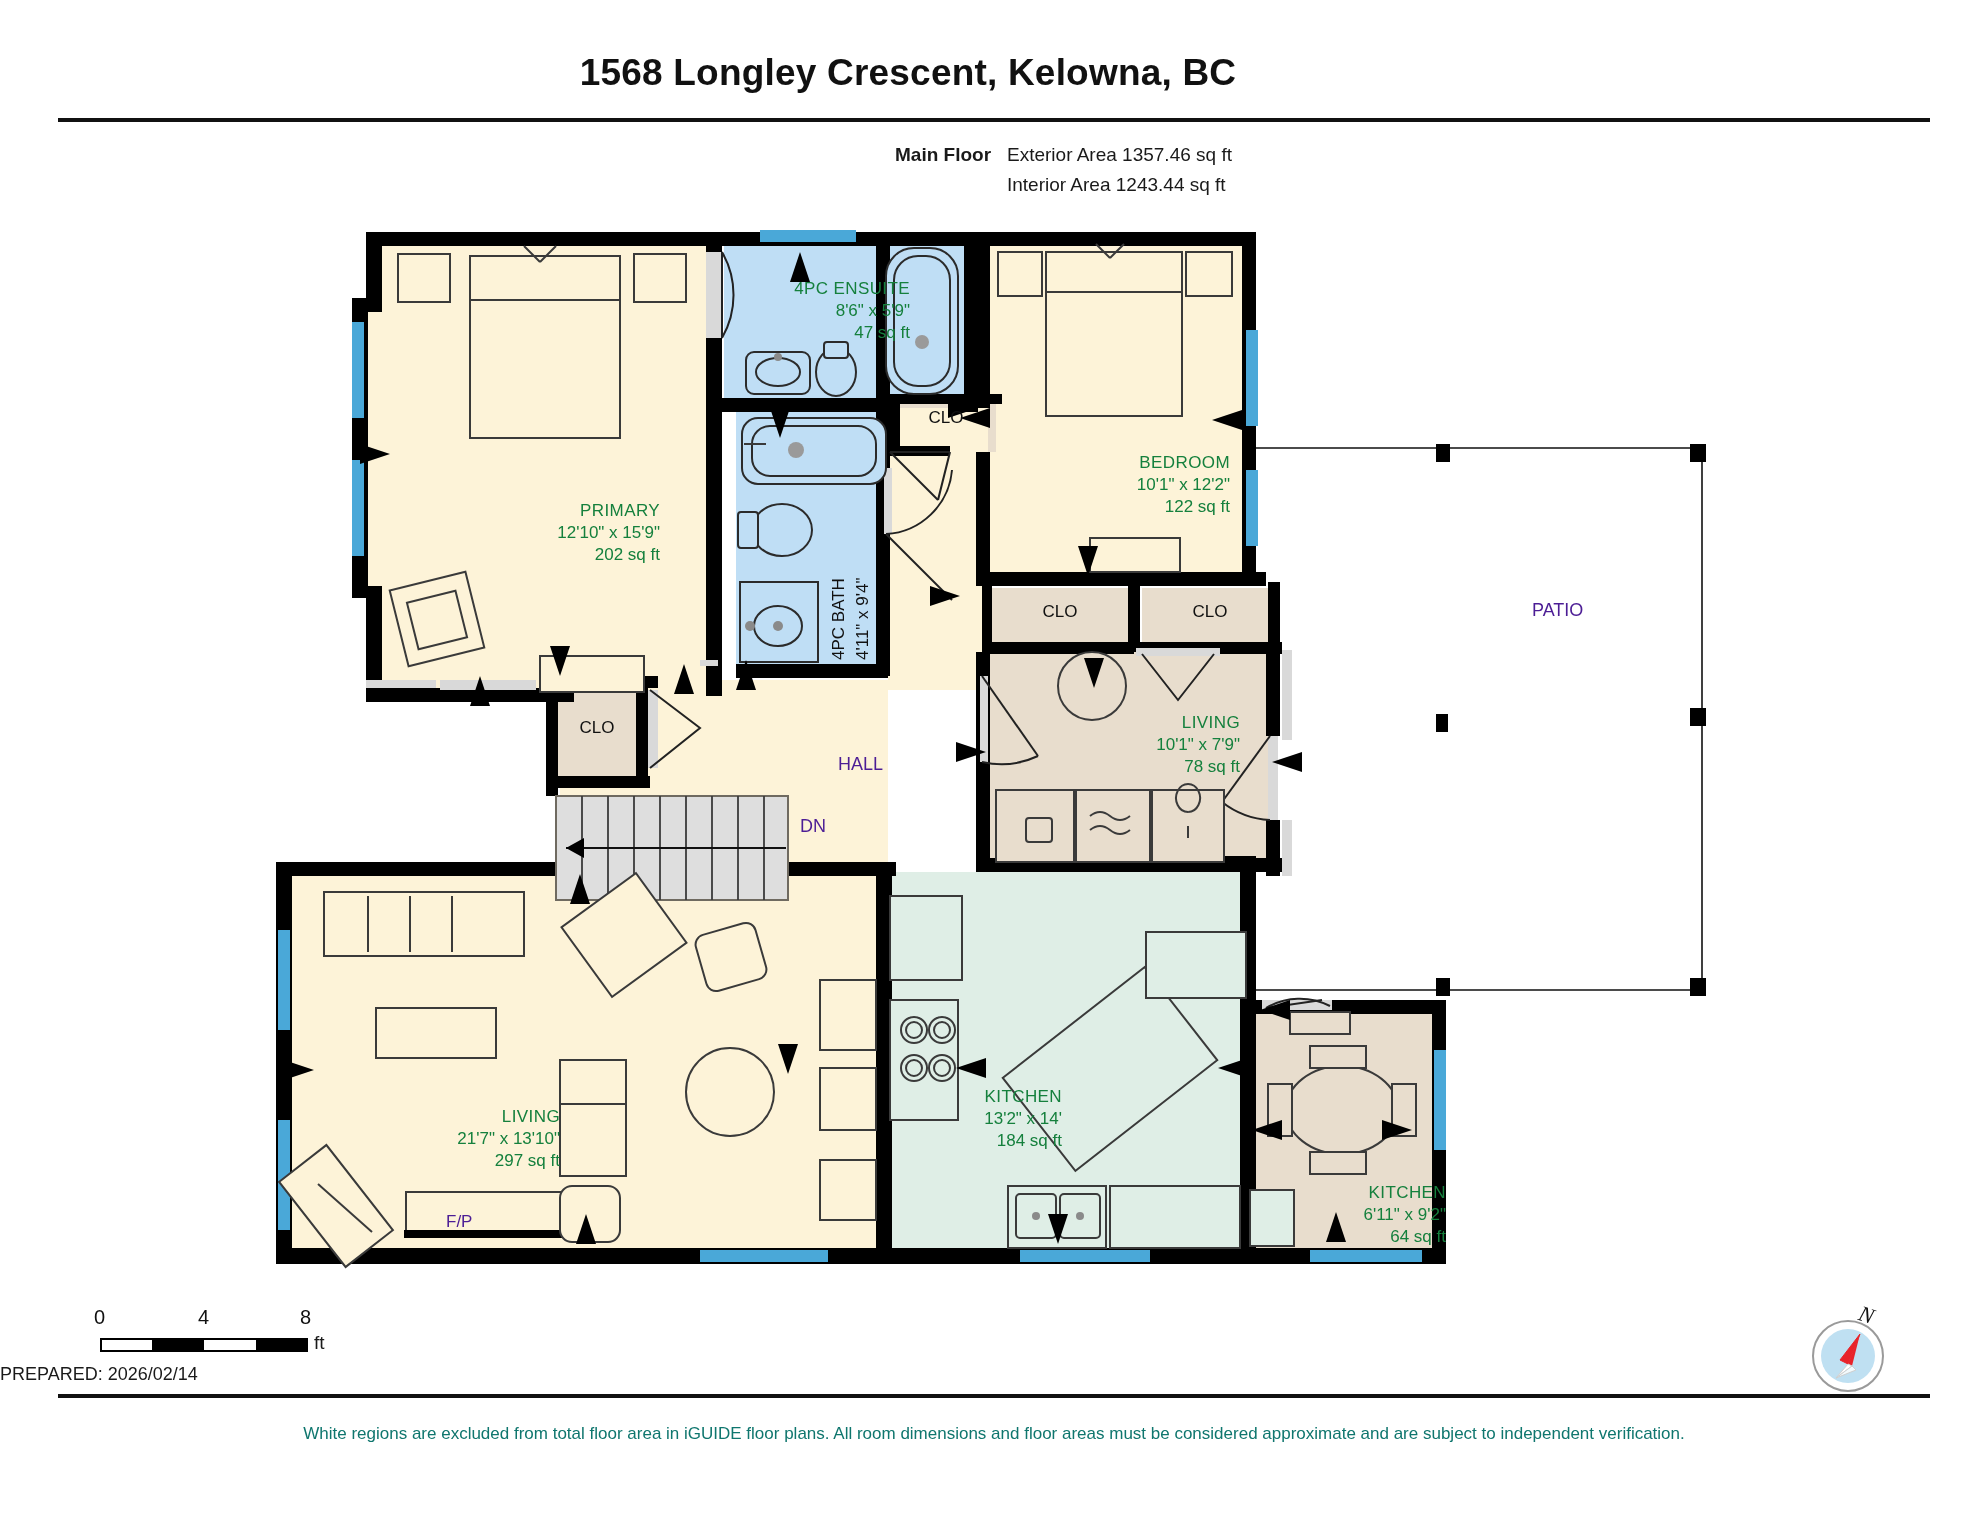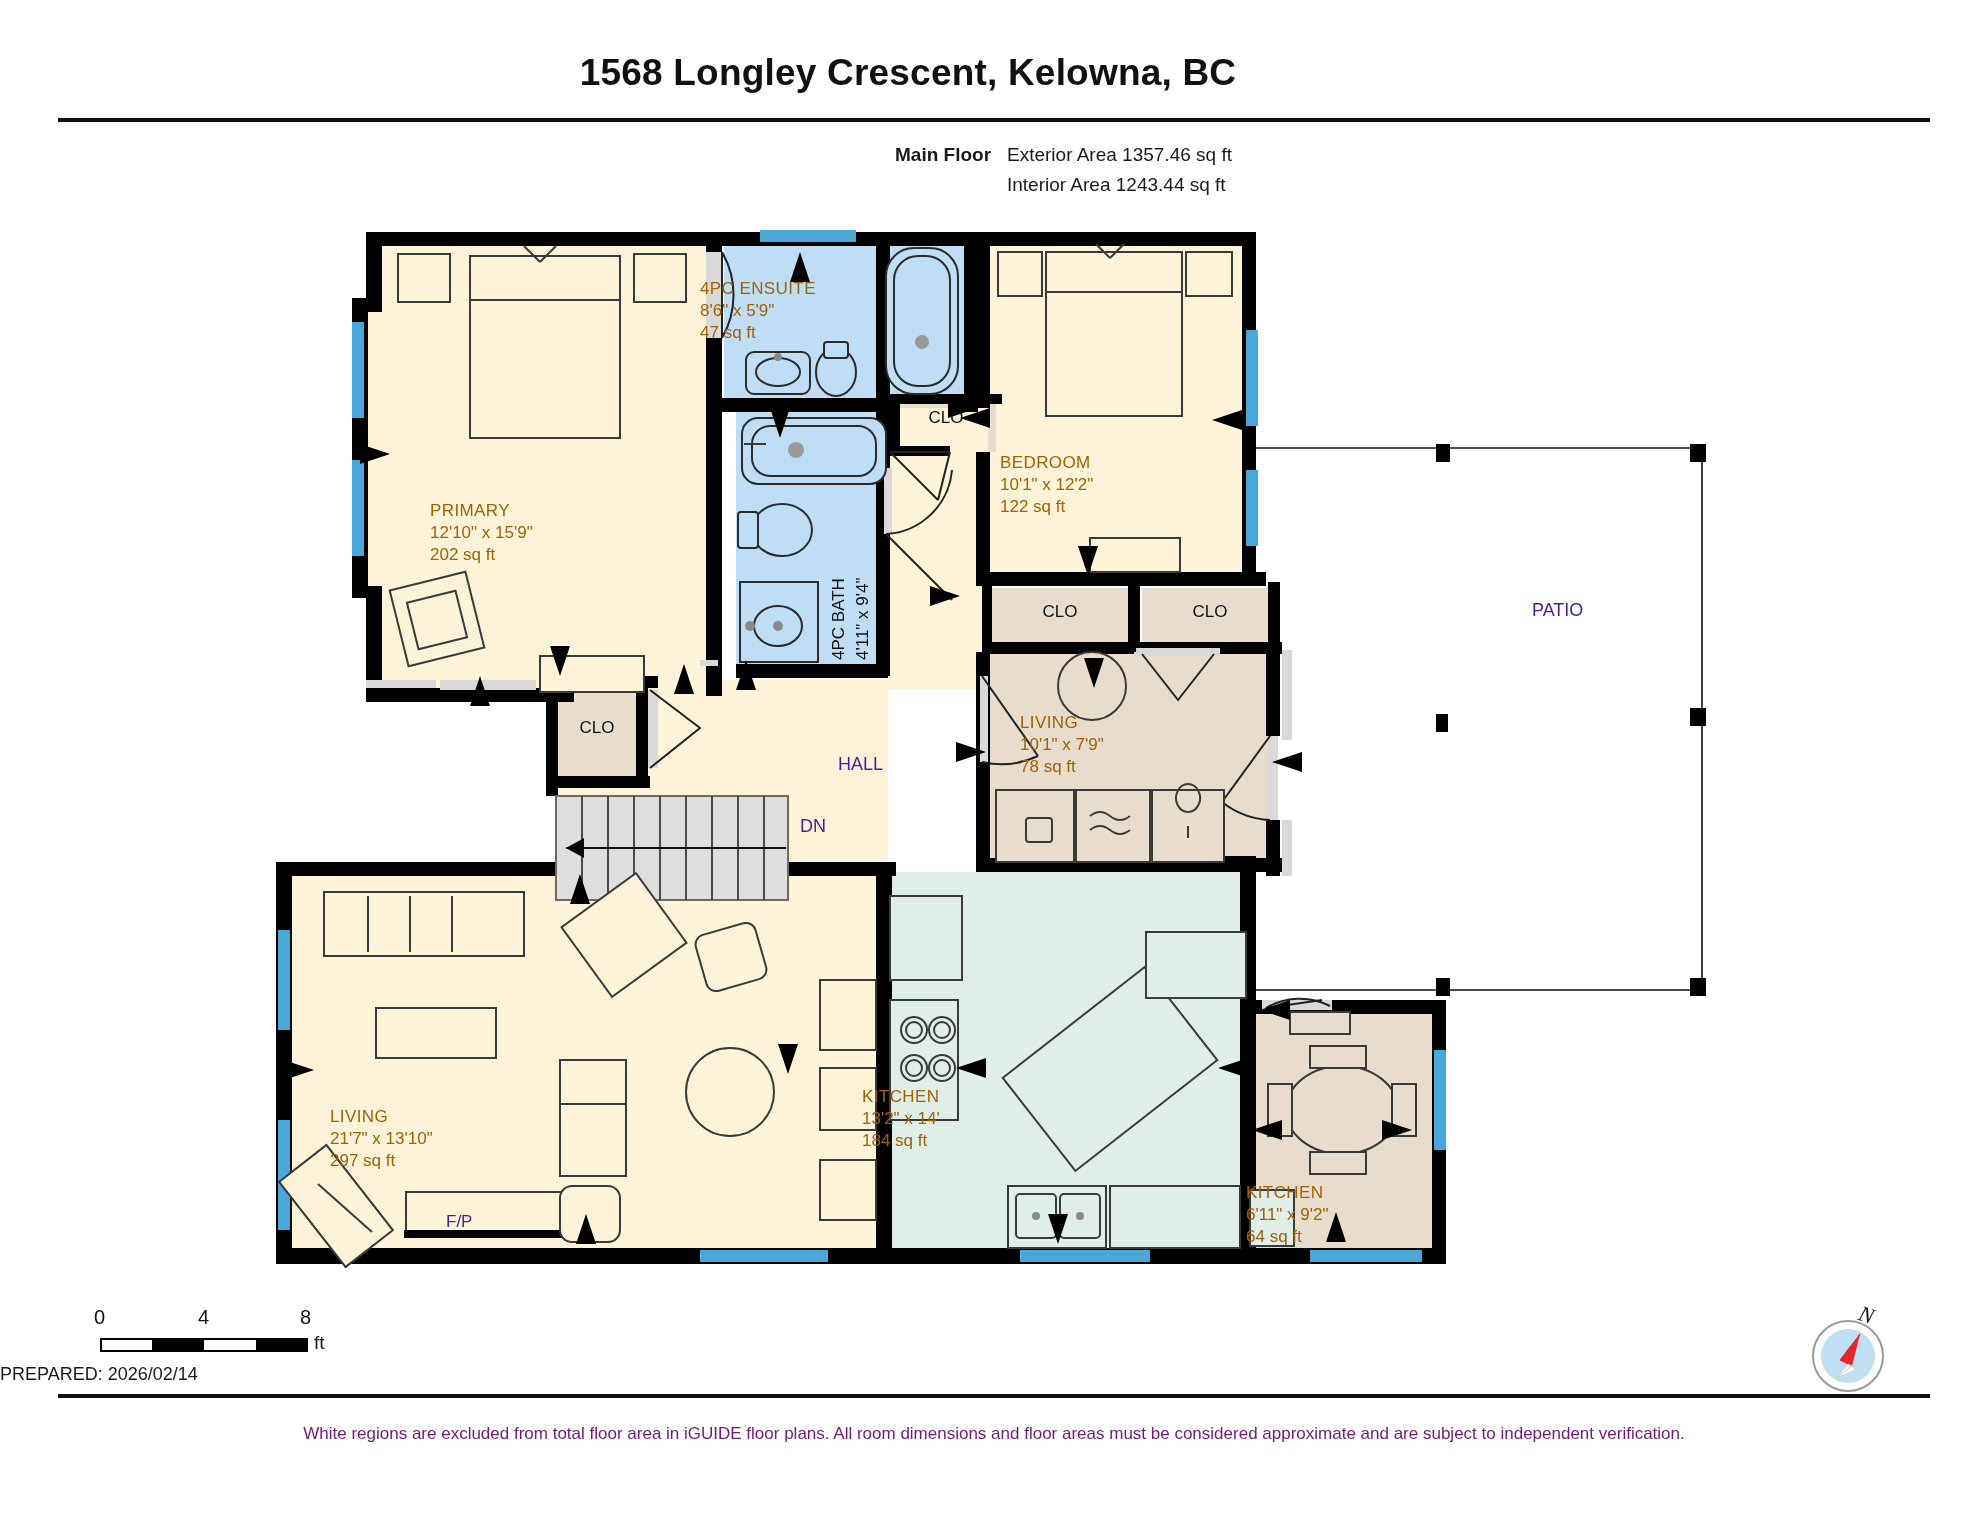--- a/index.html
+++ b/index.html
@@ -14,41 +14,41 @@
   }
   .rule-top{position:absolute;left:58px;top:118px;width:1872px;height:4px;background:#111;}
   .rule-bot{position:absolute;left:58px;top:1394px;width:1872px;height:4px;background:#111;}
 
   .areablock{position:absolute;left:895px;top:140px;font-size:19px;line-height:30px;}
   .areablock .lbl{font-weight:bold;display:inline-block;width:112px;}
   .areablock .row2{margin-left:112px;}
 
   
   .prepared{position:absolute;left:0;top:1364px;width:1839px;text-align:left;font-size:18px;}
-  .disclaimer{position:absolute;left:0;top:1424px;width:1988px;text-align:center;font-size:17px;color:#701a75;}
+  .disclaimer{position:absolute;left:0;top:1424px;width:1988px;text-align:center;font-size:17px;color:#0f766e;}
 
   
   .scalewrap{position:absolute;left:100px;top:1338px;width:260px;}
   .scalebar{position:absolute;left:0;top:0;width:208px;height:14px;border:2px solid #000;box-sizing:border-box;background:#fff;}
   .scalebar i{position:absolute;top:0;height:10px;background:#000;}
   .sc-tick{position:absolute;font-size:20px;color:#111;top:-32px;}
   .sc-ft{position:absolute;left:214px;top:-6px;font-size:19px;}
 
   
   .compass{position:absolute;left:1812px;top:1320px;width:72px;height:72px;}
   .compass .ring{position:absolute;inset:0;border-radius:50%;border:2px solid #9a9a9a;background:#fff;}
   .compass .disc{position:absolute;left:9px;top:9px;width:54px;height:54px;border-radius:50%;background:#bfe0f2;}
   .compass .n{position:absolute;left:47px;top:-18px;font-size:22px;font-style:italic;font-family:"Liberation Serif",serif;color:#111;transform:rotate(18deg);}
 
   
   .plan{position:absolute;left:0;top:0;width:1988px;height:1536px;}
   .plan svg{position:absolute;left:0;top:0;}
 
   
-  .rlabel{position:absolute;text-align:left;font-size:17px;line-height:22px;color:#a16207;white-space:nowrap;}
+  .rlabel{position:absolute;text-align:right;font-size:17px;line-height:22px;color:#15803d;white-space:nowrap;}
   .rlabel .nm{letter-spacing:.4px;}
   .clo{position:absolute;font-size:17px;color:#111;text-align:center;}
   .plain{position:absolute;font-size:18px;color:#4c1d95;}
   .rot{position:absolute;font-size:17px;line-height:21px;color:#111;
        transform:rotate(-90deg);transform-origin:left top;white-space:nowrap;text-align:center;}
 </style>
 </head>
 <body>
 
 <div class="page">

